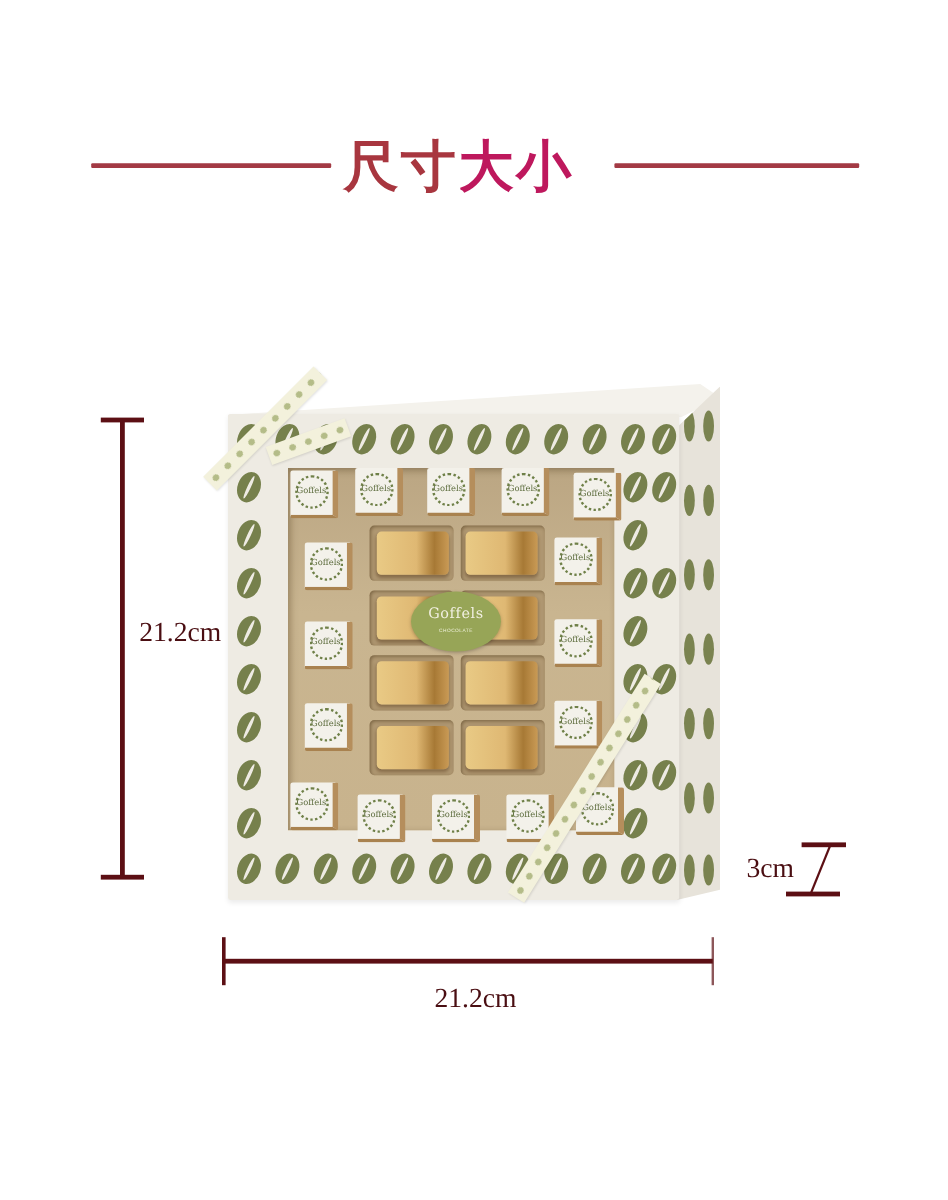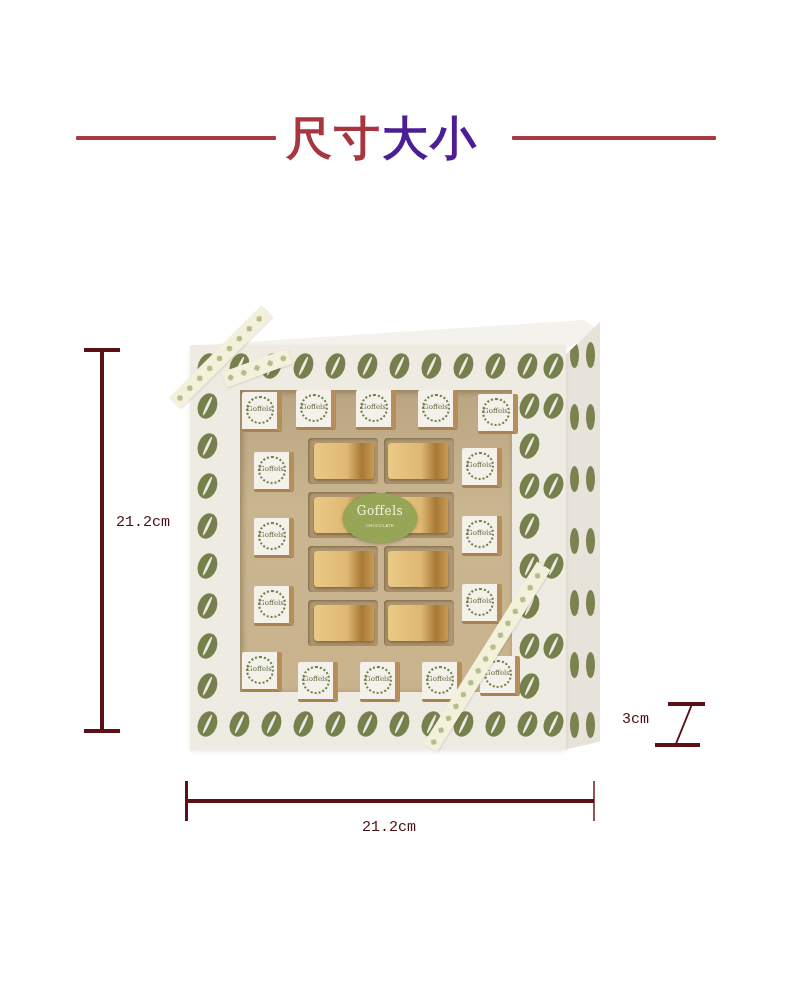--- a/index.html
+++ b/index.html
@@ -7,25 +7,25 @@
   body { position: relative; font-family: "Liberation Sans", "DejaVu Sans", sans-serif; }
 
   
   .hdr-line { position: absolute; top: 136px; height: 4px; background: #a33a44; border-radius: 1px; }
   .hdr-line.left { left: 76px; width: 200px; }
   .hdr-line.right { left: 512px; width: 204px; }
   .hdr-title { position: absolute; left: 286px; top: 108px; width: 220px; height: 60px;
     font-family: "DejaVu Serif", "Liberation Serif", serif; font-weight: bold; font-size: 46px; line-height: 60px;
     letter-spacing: 2px; white-space: nowrap; }
   .hdr-title .c1 { color: #a8363f; }
-  .hdr-title .c2 { color: #4c1d95; }
+  .hdr-title .c2 { color: #be185d; }
 
   
   .dim { position: absolute; background: #5c0f14; }
-  .dim-label { position: absolute; color: #4a0e12; font-size: 15px; font-family: Liberation Mono, monospace; white-space: nowrap; }
+  .dim-label { position: absolute; color: #4a0e12; font-size: 23px; font-family: Liberation Serif, serif; white-space: nowrap; }
 
   
   .box-front { position: absolute; left: 190px; top: 345px; width: 376px; height: 405px;
     background-color: #eeebe3; border-radius: 2px; overflow: hidden;
     box-shadow: 0 2px 4px rgba(0,0,0,0.08); }
   .box-top-edge { position: absolute; left: 190px; top: 320px; width: 410px; height: 28px;
     background: #f4f2ec; clip-path: polygon(0 100%, 0 92%, 96% 0, 100% 40%, 92% 100%); }
   .box-side { position: absolute; left: 564px; top: 322px; width: 36px; height: 428px;
     background: #e7e3da; clip-path: polygon(0 8%, 100% 0, 100% 98%, 0 100%); overflow: hidden; }
 

